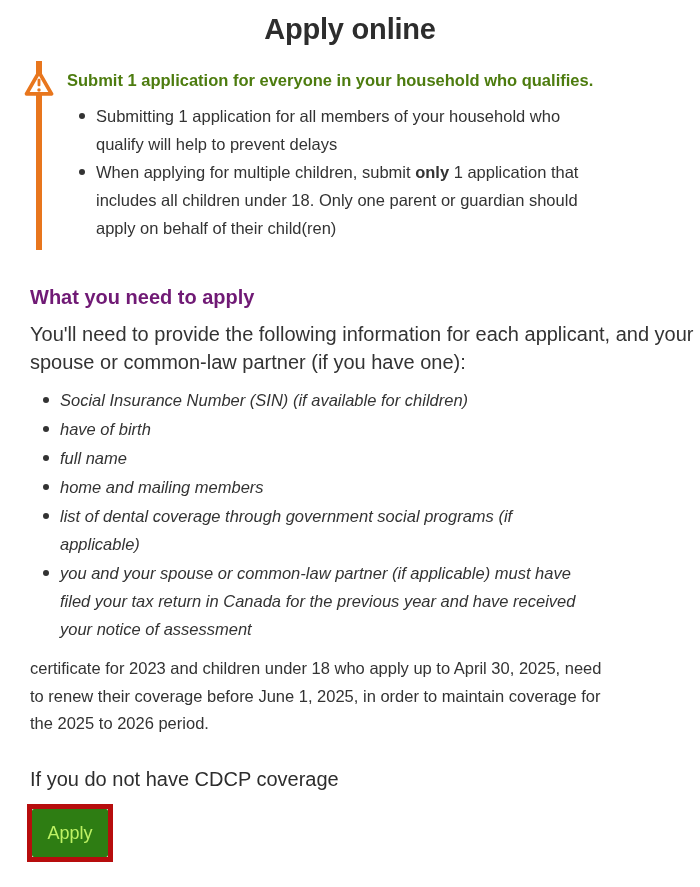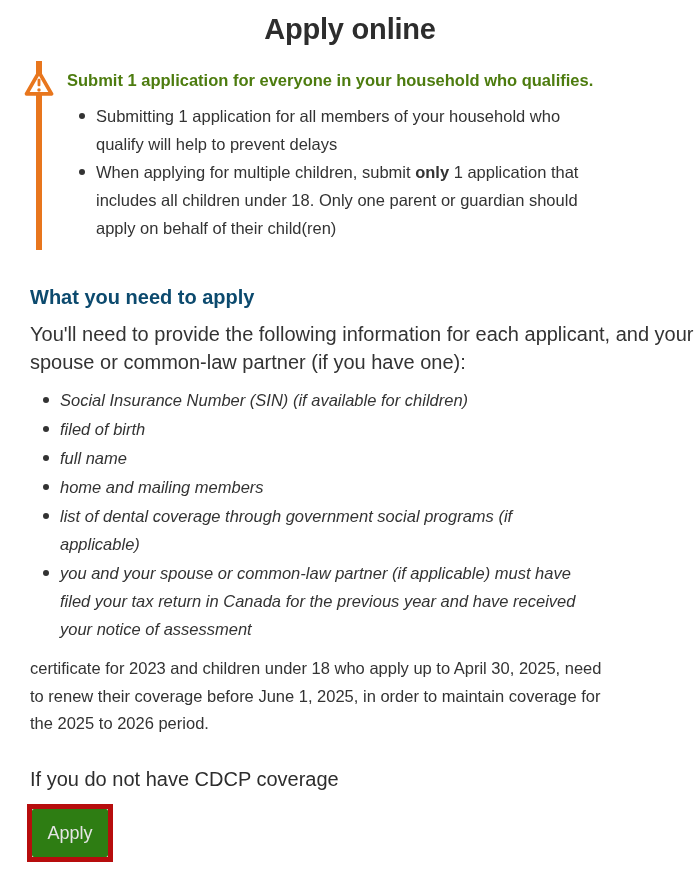--- a/index.html
+++ b/index.html
@@ -34,21 +34,21 @@
     position:relative;padding-left:29px;margin:0;
     font-size:16.5px;line-height:28px;
   }
   .warning li::before{
     content:"";position:absolute;left:12px;top:11px;
     width:6px;height:6px;border-radius:50%;background:#333;
   }
   .line{white-space:nowrap;}
 
   .h2{
-    font-size:20px;line-height:23px;font-weight:700;color:#0c4a6e;
+    font-size:20px;line-height:23px;font-weight:700;color:#701a75;
     margin:36px 0 0 0;
   }
   .intro{margin:11px 0 0 0;font-size:20px;line-height:28px;}
 
   .req-list{margin:10px 0 0 0;padding:0;list-style:none;font-style:italic;}
   .req-list li{
     position:relative;padding-left:30px;margin:0 0 1px 0;
     font-size:16.5px;line-height:28px;
   }
   .req-list li::before{
@@ -65,21 +65,21 @@
   }
 
   .annotation-box{
     display:inline-block;
     margin:13px 0 0 -3px;
     border:5px solid #b70d0d;
   }
   .apply-btn{
     display:flex;align-items:center;justify-content:center;
     width:76px;height:48px;border:none;cursor:pointer;
-    background:#2e7d13;color:#e5e5e5;
+    background:#2e7d13;color:#bef264;
     font-family:"Liberation Sans","DejaVu Sans",sans-serif;
     font-size:18px;line-height:20px;border-radius:2px;
   }
   b,strong{font-weight:700;}
 </style>
 </head>
 <body>
 
 <div class="wrap">
 
@@ -112,21 +112,21 @@
   <p class="intro">
     <span class="line" style="display:block">You'll need to provide the following information for each applicant, and your</span>
     <span class="line" style="display:block">spouse or common-law partner (if you have one):</span>
   </p>
 
   <ul class="req-list">
     <li>
       <div class="line">Social Insurance Number (SIN) (if available for children)</div>
     </li>
     <li>
-      <div class="line">filed of birth</div>
+      <div class="line">have of birth</div>
     </li>
     <li>
       <div class="line">full name</div>
     </li>
     <li>
       <div class="line">home and mailing members</div>
     </li>
     <li>
       <div class="line">list of dental coverage through government social programs (if</div>
       <div class="line">applicable)</div>

